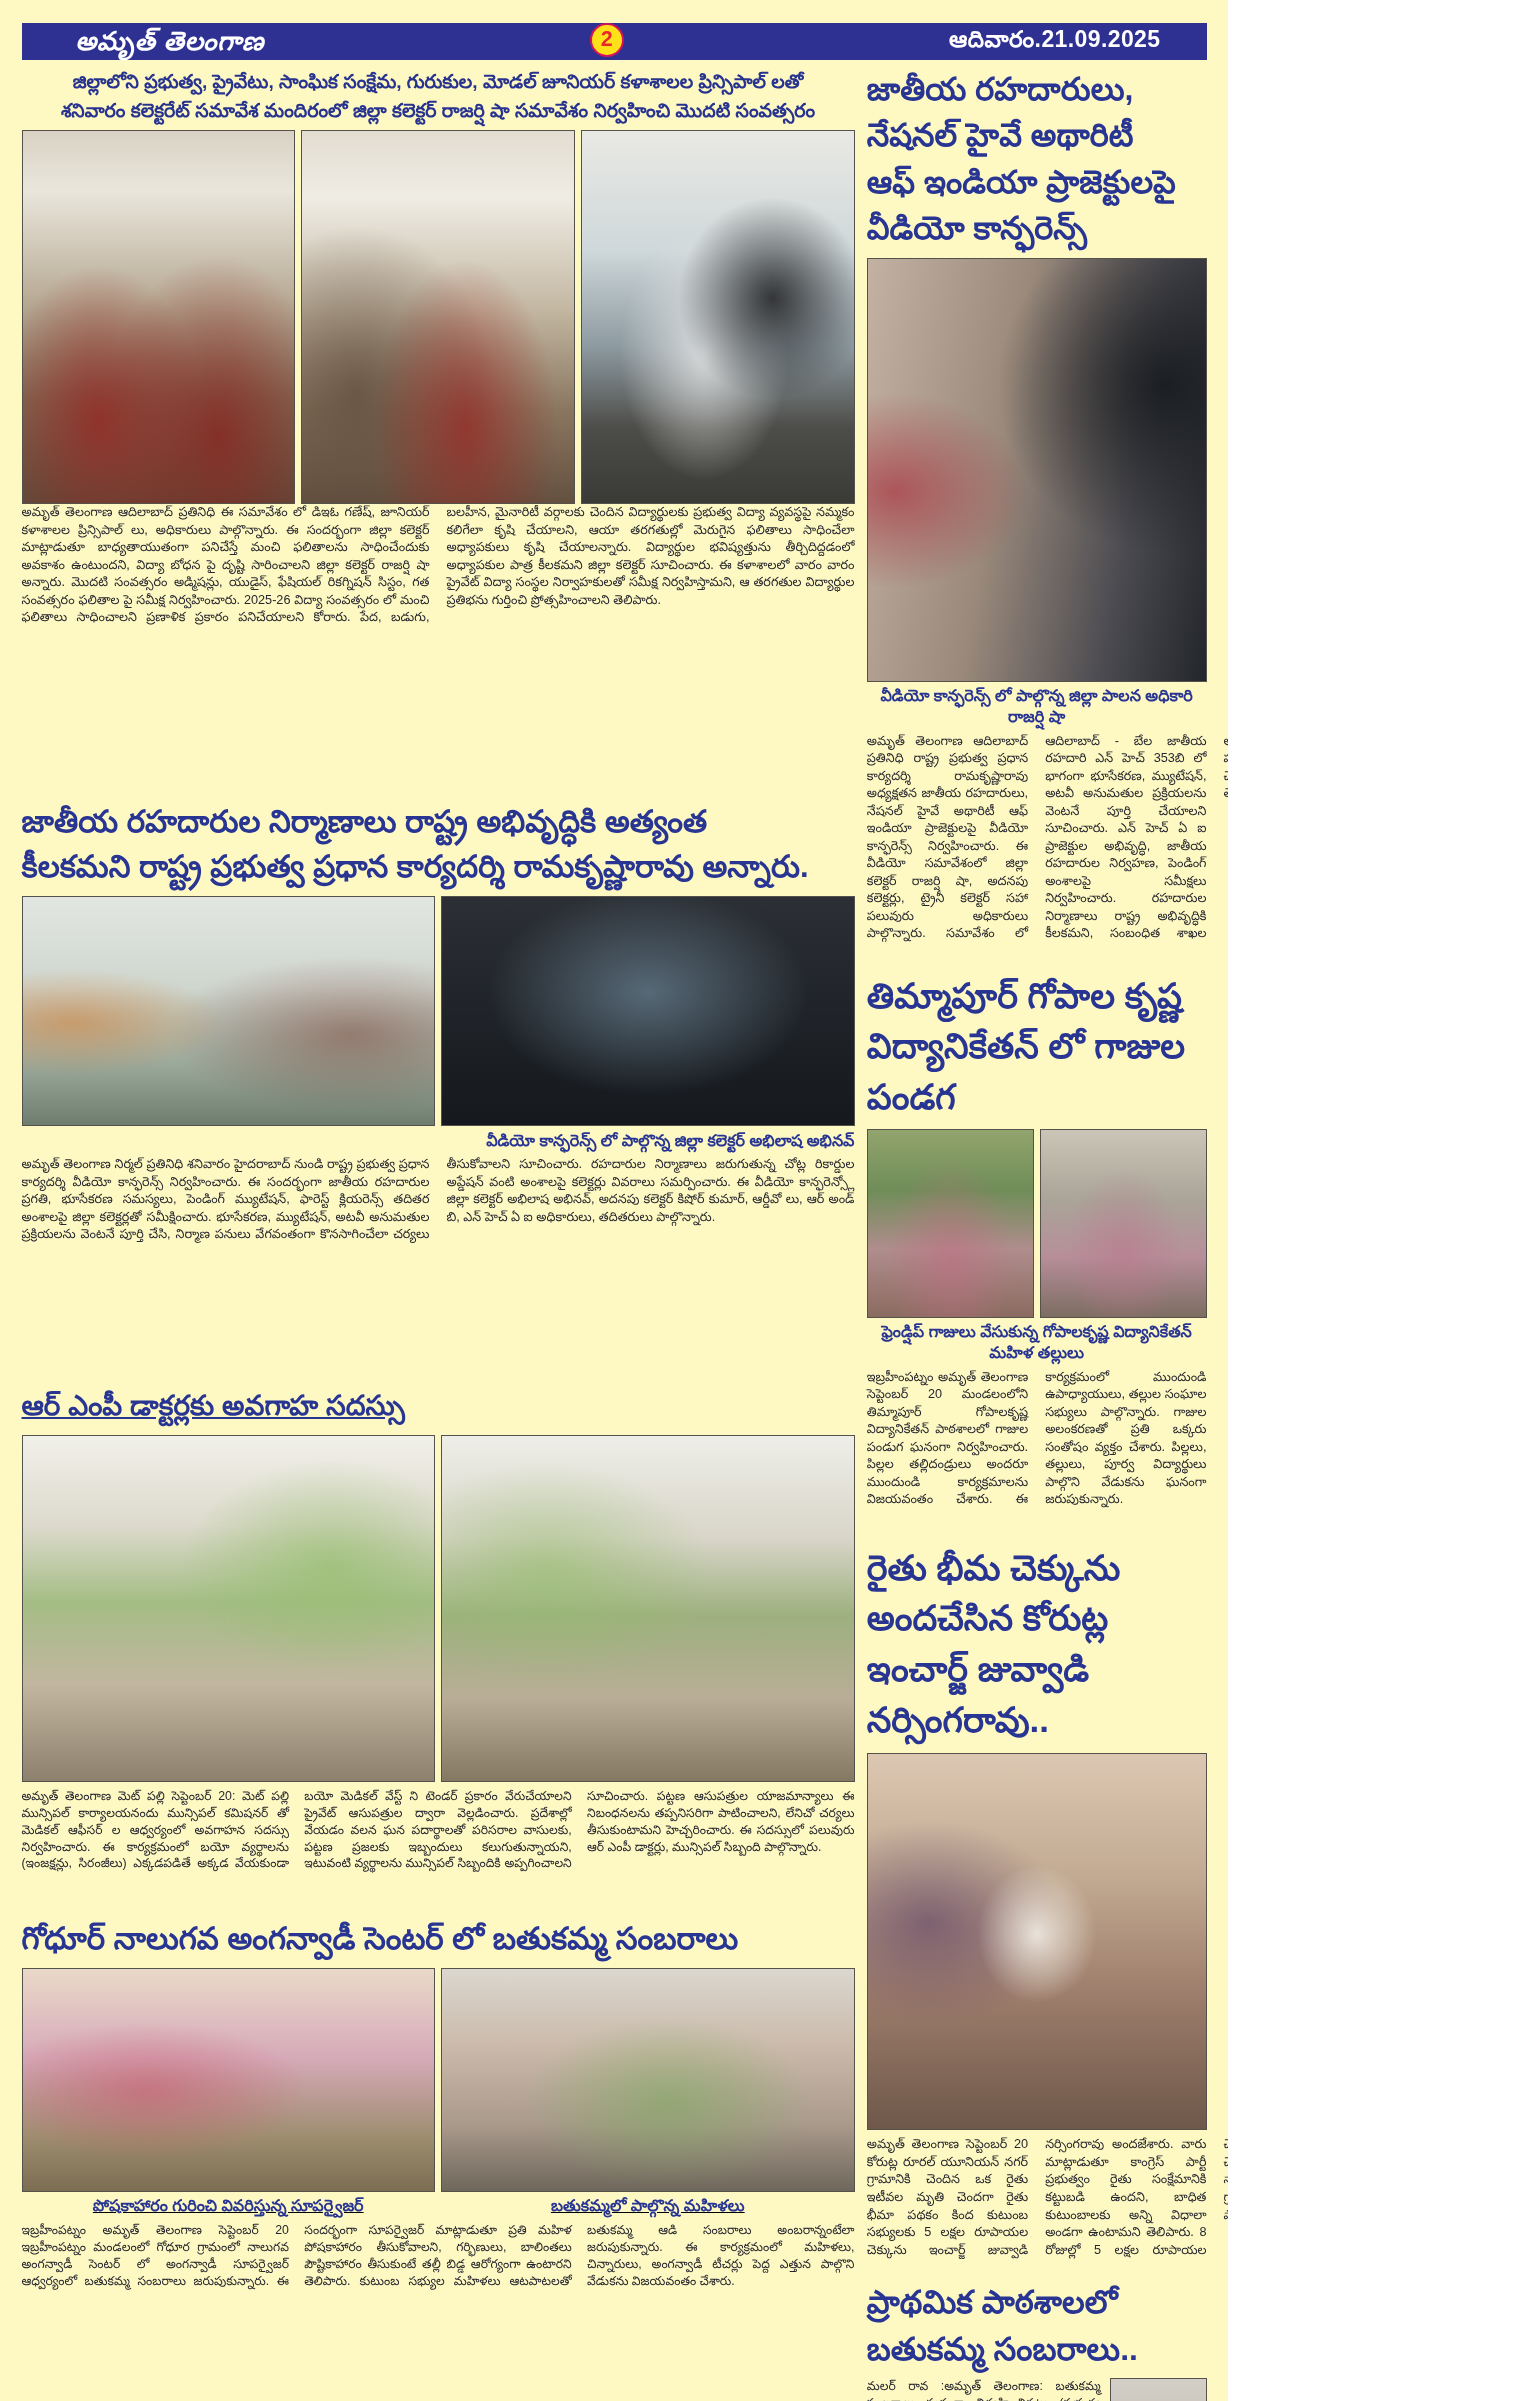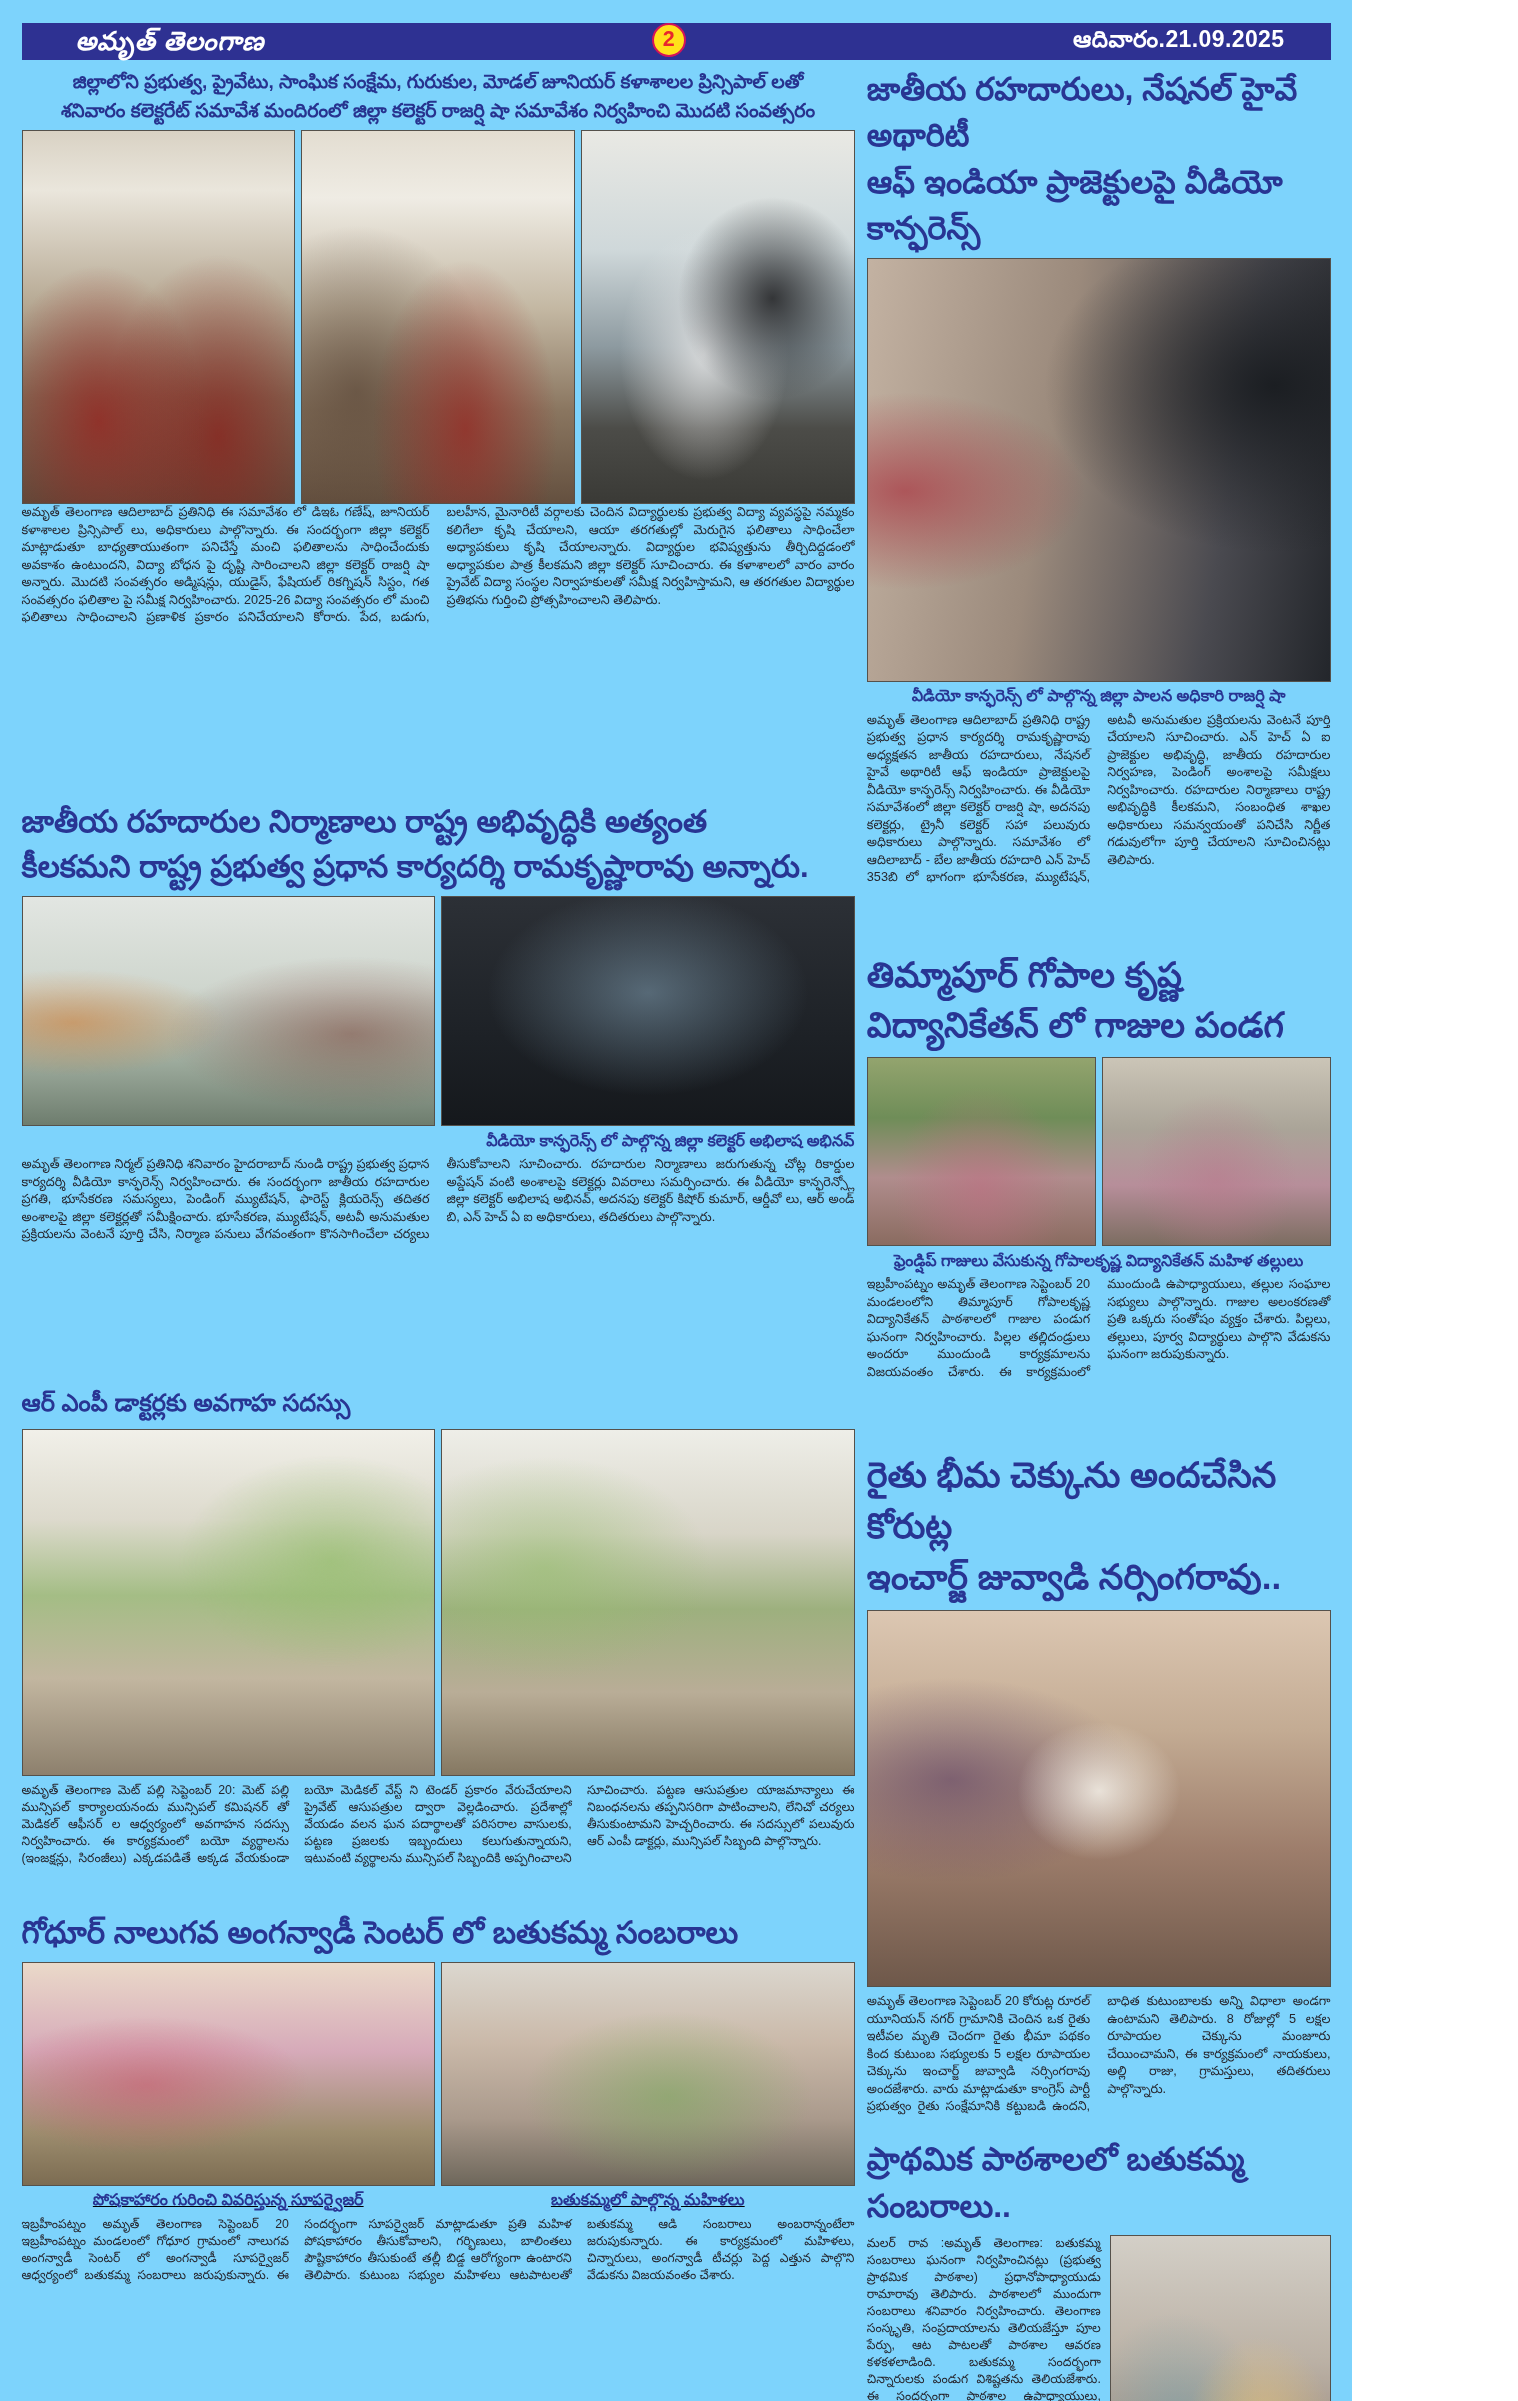--- a/index.html
+++ b/index.html
@@ -1,18 +1,18 @@
 <!DOCTYPE html>
 <html style="font-size:12.3px"><head>
 <meta charset="utf-8">
 <style>
   * { margin:0; padding:0; box-sizing:border-box; }
   html,body { background:#ffffff; }
   body { font-family:"Liberation Sans", sans-serif; }
-  .page { width:1352px; height:2401px; background:#7dd3fc; padding:23px 21.5px 7.7px 21.5px; overflow:hidden; }
+  .page { width:1228px; height:2401px; background:#fef9c3; padding:23px 21.5px 7.7px 21.5px; overflow:hidden; }
 
   
   .masthead { background:#2e3192; height:37px; display:flex; align-items:center; justify-content:space-between; padding:0 46px 0 54px; }
   .paper-name { color:#ffffff; font-size:26px; font-weight:bold; font-style:italic; letter-spacing:0.8px; line-height:1.1; }
   .page-badge { width:34px; height:34px; margin-top:-3.1px; background:#ffe11a; border:2.3px solid #d4145a; border-radius:50%; display:flex; align-items:center; justify-content:center; }
   .page-badge span { color:#e8262d; font-size:21.5px; font-weight:bold; }
   .edition-date { color:#ffffff; font-size:23px; font-weight:bold; letter-spacing:0.4px; }
 
   
   .cols { display:flex; gap:12.3px; margin-top:6.1px; }
@@ -119,21 +119,21 @@
         <div class="headline" style="font-size:31px;">కీలకమని రాష్ట్ర ప్రభుత్వ ప్రధాన కార్యదర్శి రామకృష్ణారావు అన్నారు.</div>
         <div class="photo-row mt8">
           <div class="photo ph-flags" style="height:230px;"></div>
           <div class="photo ph-vcdark" style="height:230px;"></div>
         </div>
         <div class="caption" style="text-align:right; padding-left:4.6px;">వీడియో కాన్ఫరెన్స్ లో పాల్గొన్న జిల్లా కలెక్టర్ అభిలాష అభినవ్</div>
         <div class="body-txt cols2" style="height:216px;">అమృత్ తెలంగాణ నిర్మల్ ప్రతినిధి శనివారం హైదరాబాద్ నుండి రాష్ట్ర ప్రభుత్వ ప్రధాన కార్యదర్శి వీడియో కాన్ఫరెన్స్ నిర్వహించారు. ఈ సందర్భంగా జాతీయ రహదారుల ప్రగతి, భూసేకరణ సమస్యలు, పెండింగ్ మ్యుటేషన్, ఫారెస్ట్ క్లియరెన్స్ తదితర అంశాలపై జిల్లా కలెక్టర్లతో సమీక్షించారు. భూసేకరణ, మ్యుటేషన్, అటవీ అనుమతుల ప్రక్రియలను వెంటనే పూర్తి చేసి, నిర్మాణ పనులు వేగవంతంగా కొనసాగించేలా చర్యలు తీసుకోవాలని సూచించారు. రహదారుల నిర్మాణాలు జరుగుతున్న చోట్ల రికార్డుల అప్డేషన్ వంటి అంశాలపై కలెక్టర్లు వివరాలు సమర్పించారు. ఈ వీడియో కాన్ఫరెన్స్లో జిల్లా కలెక్టర్ అభిలాష అభినవ్, అదనపు కలెక్టర్ కిషోర్ కుమార్, ఆర్డీవో లు, ఆర్ అండ్ బి, ఎన్ హెచ్ ఏ ఐ అధికారులు, తదితరులు పాల్గొన్నారు.</div>
       </section>
 
       <section class="mt12">
-        <div class="headline" style="font-size:24px;">ఆర్ ఎంపీ డాక్టర్లకు అవగాహ సదస్సు</div>
+        <div class="headline" style="font-size:28px;text-decoration:underline;">ఆర్ ఎంపీ డాక్టర్లకు అవగాహ సదస్సు</div>
         <div class="photo-row mt10">
           <div class="photo ph-rmphall" style="height:347px;"></div>
           <div class="photo ph-rmphall2" style="height:347px;"></div>
         </div>
         <div class="body-txt cols3 mt8" style="height:115px; font-size:12.3px;">అమృత్ తెలంగాణ మెట్ పల్లి సెప్టెంబర్ 20: మెట్ పల్లి మున్సిపల్ కార్యాలయనందు మున్సిపల్ కమిషనర్ తో మెడికల్ ఆఫీసర్ ల ఆధ్వర్యంలో అవగాహన సదస్సు నిర్వహించారు. ఈ కార్యక్రమంలో బయో వ్యర్థాలను (ఇంజక్షన్లు, సిరంజీలు) ఎక్కడపడితే అక్కడ వేయకుండా బయో మెడికల్ వేస్ట్ ని టెండర్ ప్రకారం వేరుచేయాలని ప్రైవేట్ ఆసుపత్రుల ద్వారా వెల్లడించారు. ప్రదేశాల్లో వేయడం వలన ఘన పదార్థాలతో పరిసరాల వాసులకు, పట్టణ ప్రజలకు ఇబ్బందులు కలుగుతున్నాయని, ఇటువంటి వ్యర్థాలను మున్సిపల్ సిబ్బందికి అప్పగించాలని సూచించారు. పట్టణ ఆసుపత్రుల యాజమాన్యాలు ఈ నిబంధనలను తప్పనిసరిగా పాటించాలని, లేనిచో చర్యలు తీసుకుంటామని హెచ్చరించారు. ఈ సదస్సులో పలువురు ఆర్ ఎంపీ డాక్టర్లు, మున్సిపల్ సిబ్బంది పాల్గొన్నారు.</div>
       </section>
 
       <section class="mt12">
         <div class="headline" style="font-size:31px;">గోధూర్ నాలుగవ అంగన్వాడీ సెంటర్ లో బతుకమ్మ సంబరాలు</div>
         <div class="photo-row mt8">

